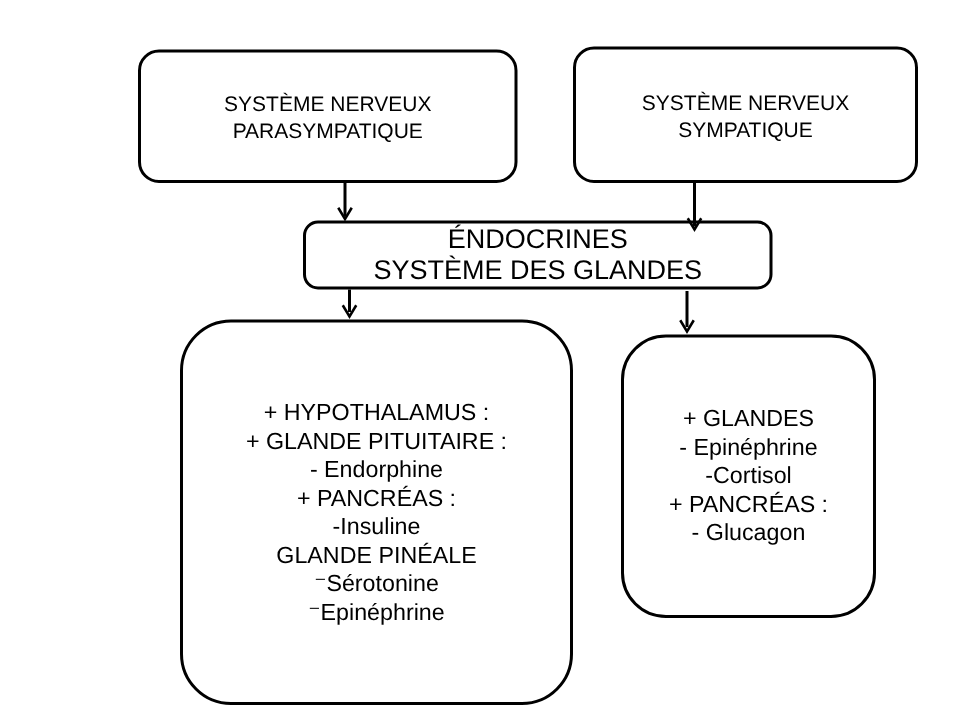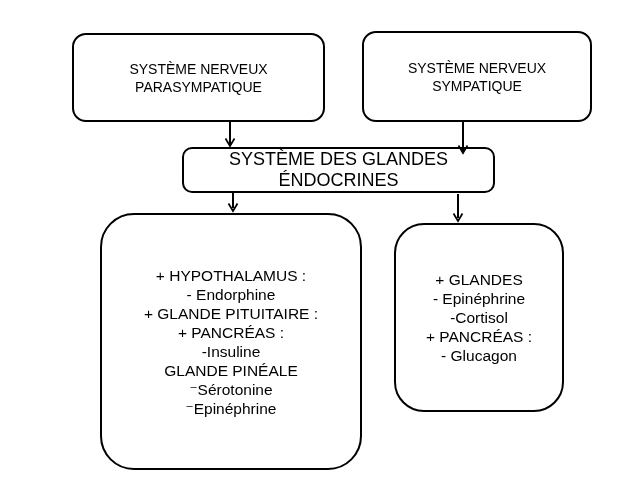--- a/index.html
+++ b/index.html
@@ -19,20 +19,21 @@
   .box {
     position: absolute;
     box-sizing: border-box;
     border: 2px solid #000000;
     background: #ffffff;
     display: flex;
     flex-direction: column;
     align-items: center;
     justify-content: center;
     text-align: center;
+    margin-left: 20px;
   }
   #box-para {
     left: 72px; top: 33px; width: 253px; height: 89px;
     border-radius: 14px;
     font-size: 14px; line-height: 18px;
   }
   #box-sym {
     left: 362px; top: 31px; width: 230px; height: 91px;
     border-radius: 14px;
     font-size: 14px; line-height: 18px;
@@ -69,28 +70,28 @@
     <div class="line-text">SYSTÈME NERVEUX</div>
     <div class="line-text">PARASYMPATIQUE</div>
   </div>
 
   <div class="box" id="box-sym">
     <div class="line-text">SYSTÈME NERVEUX</div>
     <div class="line-text">SYMPATIQUE</div>
   </div>
 
   <div class="box" id="box-endo">
+    <div class="line-text">ÉNDOCRINES</div>
     <div class="line-text">SYSTÈME DES GLANDES</div>
-    <div class="line-text">ÉNDOCRINES</div>
   </div>
 
   <div class="box" id="box-left-glands">
     <div class="line-text">+ HYPOTHALAMUS :</div>
+    <div class="line-text">+ GLANDE PITUITAIRE :</div>
     <div class="line-text">- Endorphine</div>
-    <div class="line-text">+ GLANDE PITUITAIRE :</div>
     <div class="line-text">+ PANCRÉAS :</div>
     <div class="line-text">-Insuline</div>
     <div class="line-text">GLANDE PINÉALE</div>
     <div class="line-text">⁻Sérotonine</div>
     <div class="line-text">⁻Epinéphrine</div>
   </div>
 
   <div class="box" id="box-right-glands">
     <div class="line-text">+ GLANDES</div>
     <div class="line-text">- Epinéphrine</div>

